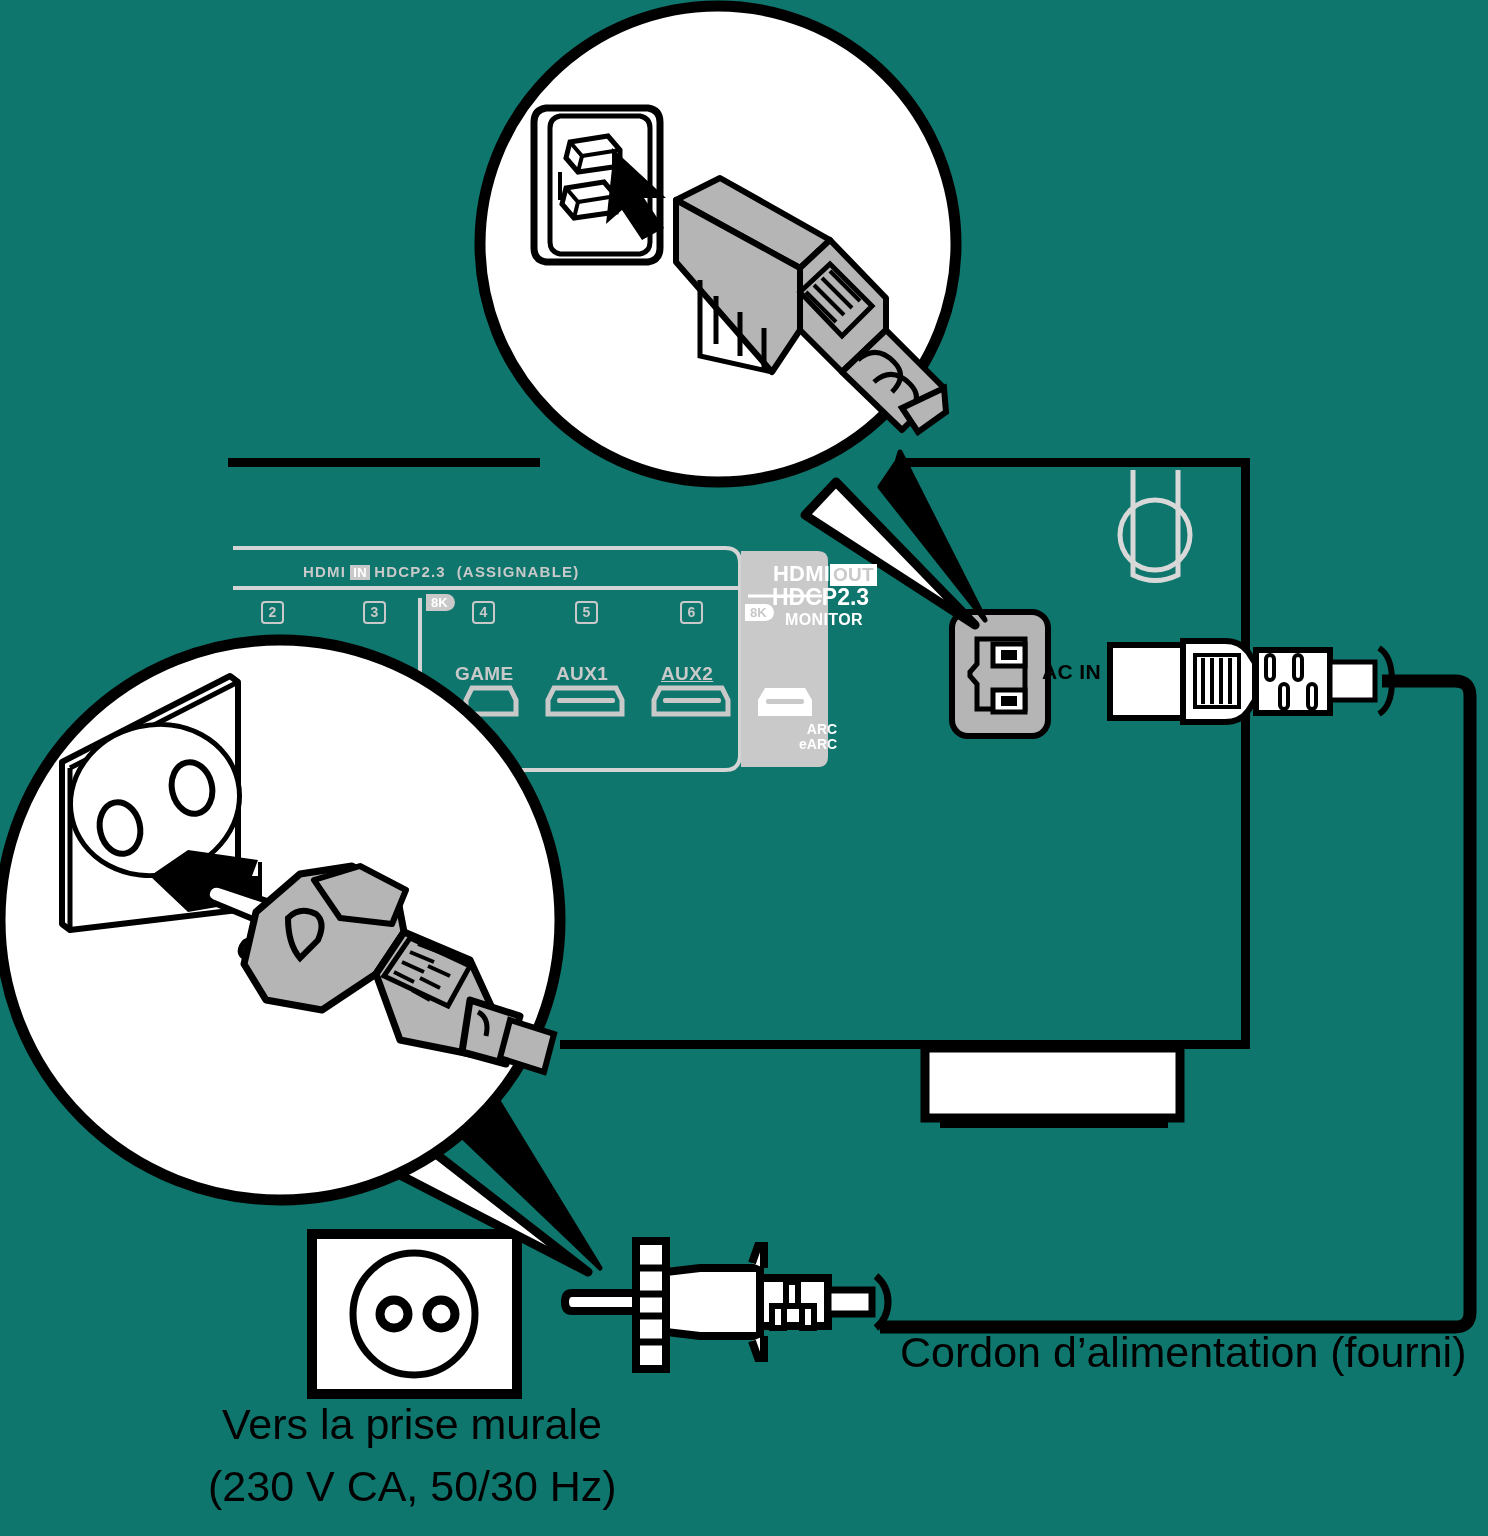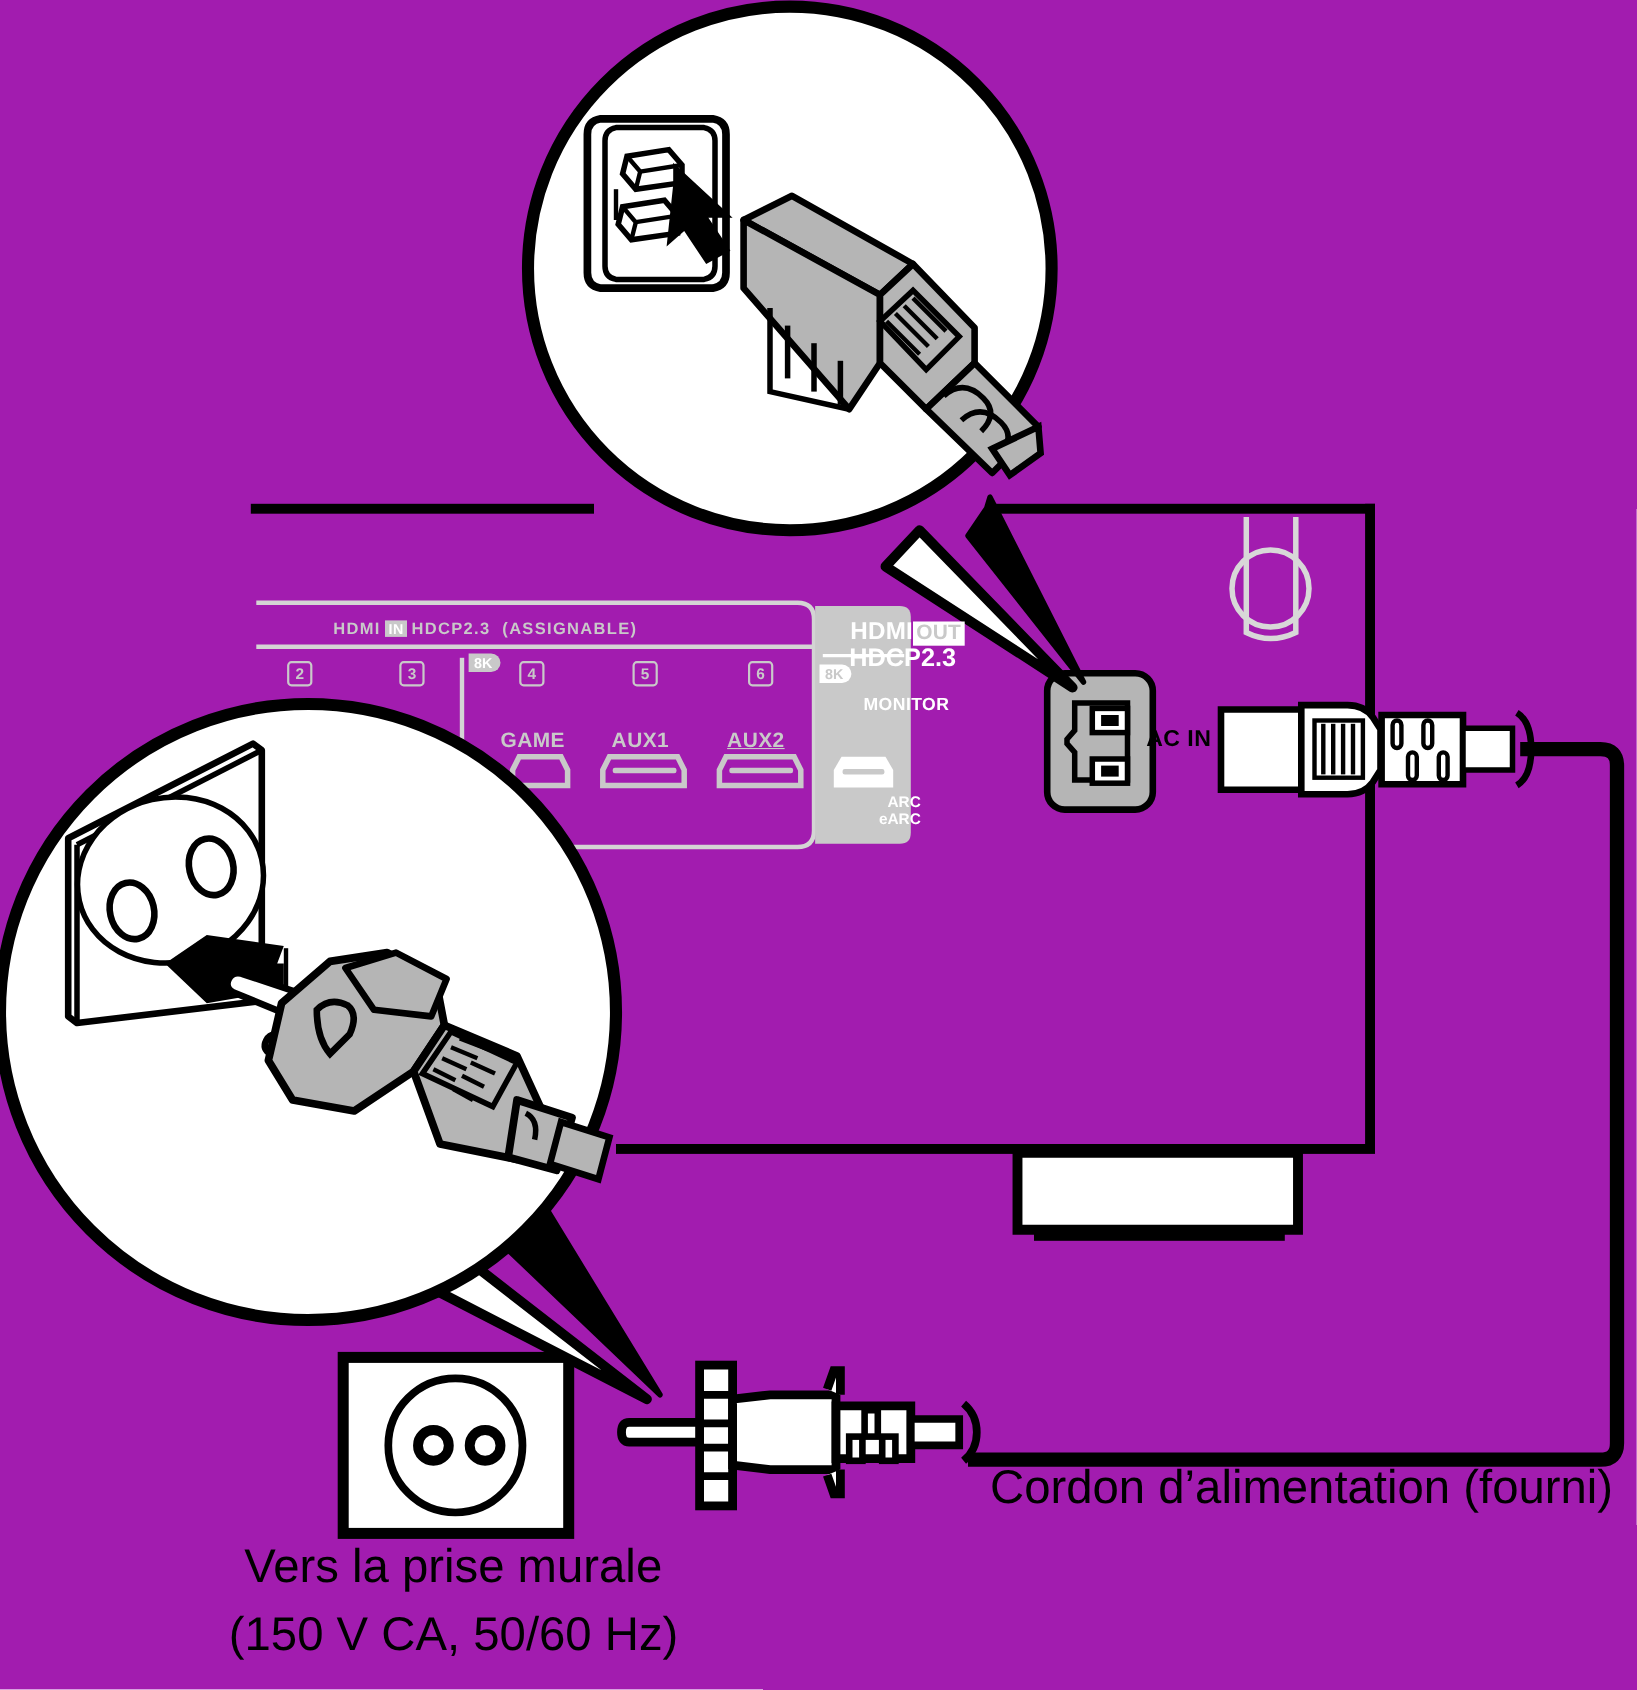--- a/index.html
+++ b/index.html
@@ -7,21 +7,21 @@
     padding: 0;
     background: #ffffff;
   }
   body {
     font-family: "Liberation Sans", sans-serif;
   }
   #stage {
     position: relative;
     width: 1488px;
     height: 1536px;
-    background: #a21caf;
+    background: #0f766e;
     overflow: hidden;
   }
   #stage svg {
     position: absolute;
     top: 0;
     left: 0;
   }
   .cap {
     position: absolute;
     color: #000000;
@@ -136,21 +136,21 @@
     padding: 0 3px;
     font-size: 19px;
   }
   #silk-hdcp-out {
     left: 748px;
     top: 584px;
     font-size: 23px;
   }
   #silk-monitor {
     left: 761px;
-    top: 632px;
+    top: 611px;
     font-size: 16px;
     letter-spacing: 0.4px;
   }
   #silk-arc {
     left: 775px;
     top: 722px;
     font-size: 14px;
     text-align: right;
     line-height: 15px;
   }
@@ -416,15 +416,15 @@
   <div class="eightk-white" style="left:745px; top:604px;">8K</div>
   <div class="silk-white" id="silk-monitor">MONITOR</div>
   <div class="silk-white" id="silk-arc">
     <span>ARC</span><br>
     <span>eARC</span>
   </div>
 
   <div class="cap" id="cap-acin">AC IN</div>
   <div class="cap" id="cap-cord">Cordon d’alimentation (fourni)</div>
   <div class="cap" id="cap-wall-1">Vers la prise murale</div>
-  <div class="cap" id="cap-wall-2">(150 V CA, 50/60 Hz)</div>
+  <div class="cap" id="cap-wall-2">(230 V CA, 50/30 Hz)</div>
 
 </div>
 
 </body></html>

